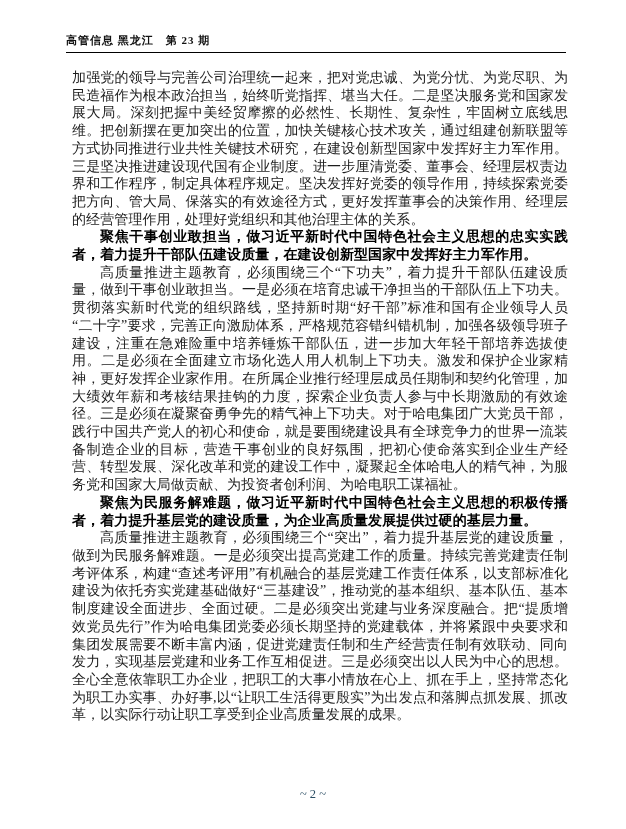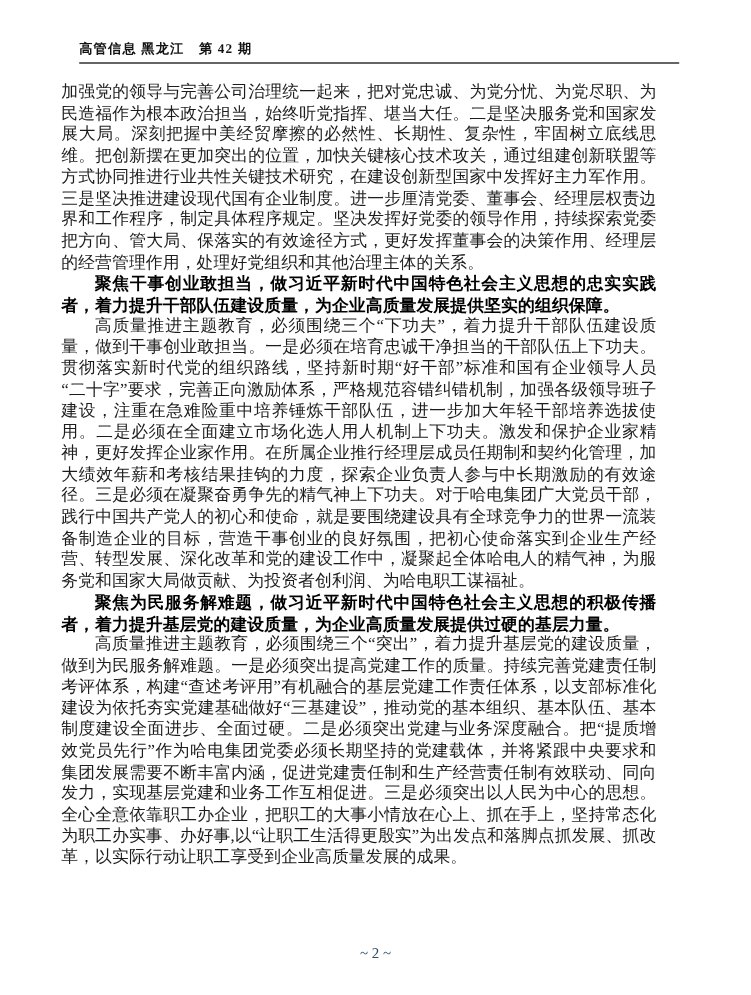--- a/index.html
+++ b/index.html
@@ -32,21 +32,21 @@
     top: 52px;
     left: 66px;
     right: 60px;
     border: 0;
     border-top: 1.5px solid #000000;
     margin: 0;
   }
   .content {
     position: absolute;
     top: 69px;
-    left: 51px;
+    left: 72px;
     width: 496px;
     font-size: 14px;
     line-height: 17.7px;
     text-align: justify;
     color: #1c1c1c;
     letter-spacing: 0.1px;
   }
   .content p {
     margin: 0;
     padding: 0;
@@ -67,28 +67,28 @@
     color: #2b4d63;
     font-family: "Liberation Serif", "DejaVu Serif", serif;
   }
 </style>
 </head>
 <body>
 
 <div class="page">
 
   <div class="header">
-    <span>高管信息 黑龙江　第 42 期</span>
+    <span>高管信息 黑龙江　第 23 期</span>
   </div>
 
   <hr class="header-rule">
 
   <div class="content">
     <p>加强党的领导与完善公司治理统一起来，把对党忠诚、为党分忧、为党尽职、为民造福作为根本政治担当，始终听党指挥、堪当大任。二是坚决服务党和国家发展大局。深刻把握中美经贸摩擦的必然性、长期性、复杂性，牢固树立底线思维。把创新摆在更加突出的位置，加快关键核心技术攻关，通过组建创新联盟等方式协同推进行业共性关键技术研究，在建设创新型国家中发挥好主力军作用。三是坚决推进建设现代国有企业制度。进一步厘清党委、董事会、经理层权责边界和工作程序，制定具体程序规定。坚决发挥好党委的领导作用，持续探索党委把方向、管大局、保落实的有效途径方式，更好发挥董事会的决策作用、经理层的经营管理作用，处理好党组织和其他治理主体的关系。</p>
-    <p class="p-indent p-bold">聚焦干事创业敢担当，做习近平新时代中国特色社会主义思想的忠实实践者，着力提升干部队伍建设质量，为企业高质量发展提供坚实的组织保障。</p>
+    <p class="p-indent p-bold">聚焦干事创业敢担当，做习近平新时代中国特色社会主义思想的忠实实践者，着力提升干部队伍建设质量，在建设创新型国家中发挥好主力军作用。</p>
     <p class="p-indent">高质量推进主题教育，必须围绕三个“下功夫”，着力提升干部队伍建设质量，做到干事创业敢担当。一是必须在培育忠诚干净担当的干部队伍上下功夫。贯彻落实新时代党的组织路线，坚持新时期“好干部”标准和国有企业领导人员“二十字”要求，完善正向激励体系，严格规范容错纠错机制，加强各级领导班子建设，注重在急难险重中培养锤炼干部队伍，进一步加大年轻干部培养选拔使用。二是必须在全面建立市场化选人用人机制上下功夫。激发和保护企业家精神，更好发挥企业家作用。在所属企业推行经理层成员任期制和契约化管理，加大绩效年薪和考核结果挂钩的力度，探索企业负责人参与中长期激励的有效途径。三是必须在凝聚奋勇争先的精气神上下功夫。对于哈电集团广大党员干部，践行中国共产党人的初心和使命，就是要围绕建设具有全球竞争力的世界一流装备制造企业的目标，营造干事创业的良好氛围，把初心使命落实到企业生产经营、转型发展、深化改革和党的建设工作中，凝聚起全体哈电人的精气神，为服务党和国家大局做贡献、为投资者创利润、为哈电职工谋福祉。</p>
     <p class="p-indent p-bold">聚焦为民服务解难题，做习近平新时代中国特色社会主义思想的积极传播者，着力提升基层党的建设质量，为企业高质量发展提供过硬的基层力量。</p>
     <p class="p-indent">高质量推进主题教育，必须围绕三个“突出”，着力提升基层党的建设质量，做到为民服务解难题。一是必须突出提高党建工作的质量。持续完善党建责任制考评体系，构建“查述考评用”有机融合的基层党建工作责任体系，以支部标准化建设为依托夯实党建基础做好“三基建设”，推动党的基本组织、基本队伍、基本制度建设全面进步、全面过硬。二是必须突出党建与业务深度融合。把“提质增效党员先行”作为哈电集团党委必须长期坚持的党建载体，并将紧跟中央要求和集团发展需要不断丰富内涵，促进党建责任制和生产经营责任制有效联动、同向发力，实现基层党建和业务工作互相促进。三是必须突出以人民为中心的思想。全心全意依靠职工办企业，把职工的大事小情放在心上、抓在手上，坚持常态化为职工办实事、办好事,以“让职工生活得更殷实”为出发点和落脚点抓发展、抓改革，以实际行动让职工享受到企业高质量发展的成果。</p>
   </div>
 
   <div class="footer">
     <span>~ 2 ~</span>
   </div>
 
 </div>

